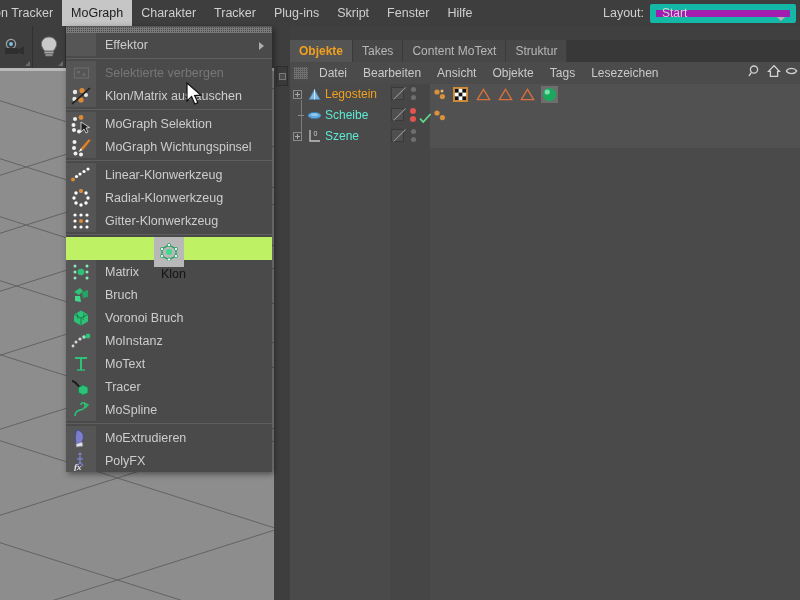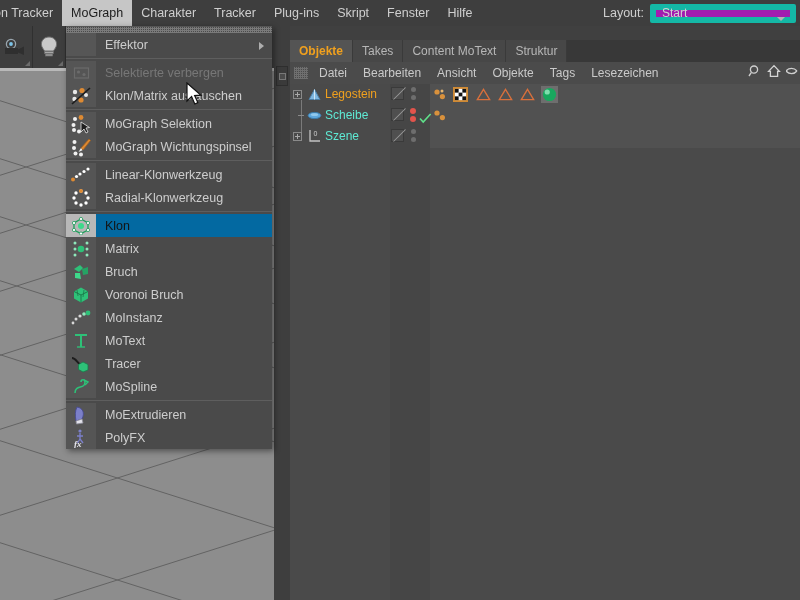--- a/index.html
+++ b/index.html
@@ -178,21 +178,21 @@
     height:6px; width:206px;
     background-image:
       repeating-linear-gradient(0deg,#9a9a9a 0 1px,transparent 1px 2px),
       repeating-linear-gradient(90deg,#9a9a9a 0 1px,transparent 1px 2px);
     opacity:.6;
   }
   .dd-item {
     position:relative; height:23px; display:flex; align-items:center;
     font-size:12.5px; color:#cdcdcd;
   }
-  .dd-item.hl { background:#0369a1; color:#141414; }
+  .dd-item.hl { background:#bef264; color:#141414;flex-direction:column; }
   .dd-item.dim { color:#777777; }
   .dd-ico {
     width:30px; height:23px; background:#555555; flex:0 0 30px;
     display:flex; align-items:center; justify-content:center;
   }
   .dd-ico.blank { background:#565656; }
   .dd-label { padding-left:9px; white-space:nowrap; }
   .dd-sep { height:1px; background:#5e5e5e; margin:2px 0; }
   .dd-arrow {
     position:absolute; right:8px; top:9px;
@@ -490,20 +490,38 @@
               <circle cx="5" cy="15" r="1.7"></circle>
             <circle cx="3" cy="10" r="1.7"></circle>
               <circle cx="5" cy="5" r="1.7"></circle>
           </g>
           <circle cx="10" cy="3" r="2" fill="#dd8a33"></circle>
         </svg>
       </div>
       <div class="dd-label">Radial-Klonwerkzeug</div>
     </div>
 
+    <div class="dd-item">
+      <div class="dd-ico">
+        <svg width="20" height="20" viewBox="0 0 20 20">
+          <g fill="#ffffff">
+            <circle cx="4" cy="4" r="1.6"></circle>
+              <circle cx="10" cy="4" r="1.6"></circle>
+              <circle cx="16" cy="4" r="1.6"></circle>
+            <circle cx="4" cy="10" r="1.6"></circle>
+              <circle cx="16" cy="10" r="1.6"></circle>
+            <circle cx="4" cy="16" r="1.6"></circle>
+              <circle cx="10" cy="16" r="1.6"></circle>
+              <circle cx="16" cy="16" r="1.6"></circle>
+          </g>
+          <circle cx="10" cy="10" r="2" fill="#dd8a33"></circle>
+        </svg>
+      </div>
+      <div class="dd-label">Gitter-Klonwerkzeug</div>
+    </div>
     <div class="dd-sep"></div>
 
     <div class="dd-item hl">
       <div class="dd-ico" style="background:#b8b8b8;">
         <svg width="20" height="18" viewBox="0 0 20 18">
           <path d="M10 2 L17 6 L17 13 L10 16.5 L3 13 L3 6 Z" fill="none" stroke="#1f9e5c" stroke-width="1.3"></path>
           <circle cx="10" cy="9" r="3" fill="#3ed98b"></circle>
           <circle cx="10" cy="2" r="1.6" fill="#fff" stroke="#1f9e5c" stroke-width=".8"></circle>
           <circle cx="17" cy="6" r="1.6" fill="#fff" stroke="#1f9e5c" stroke-width=".8"></circle>
           <circle cx="17" cy="13" r="1.6" fill="#fff" stroke="#1f9e5c" stroke-width=".8"></circle>

